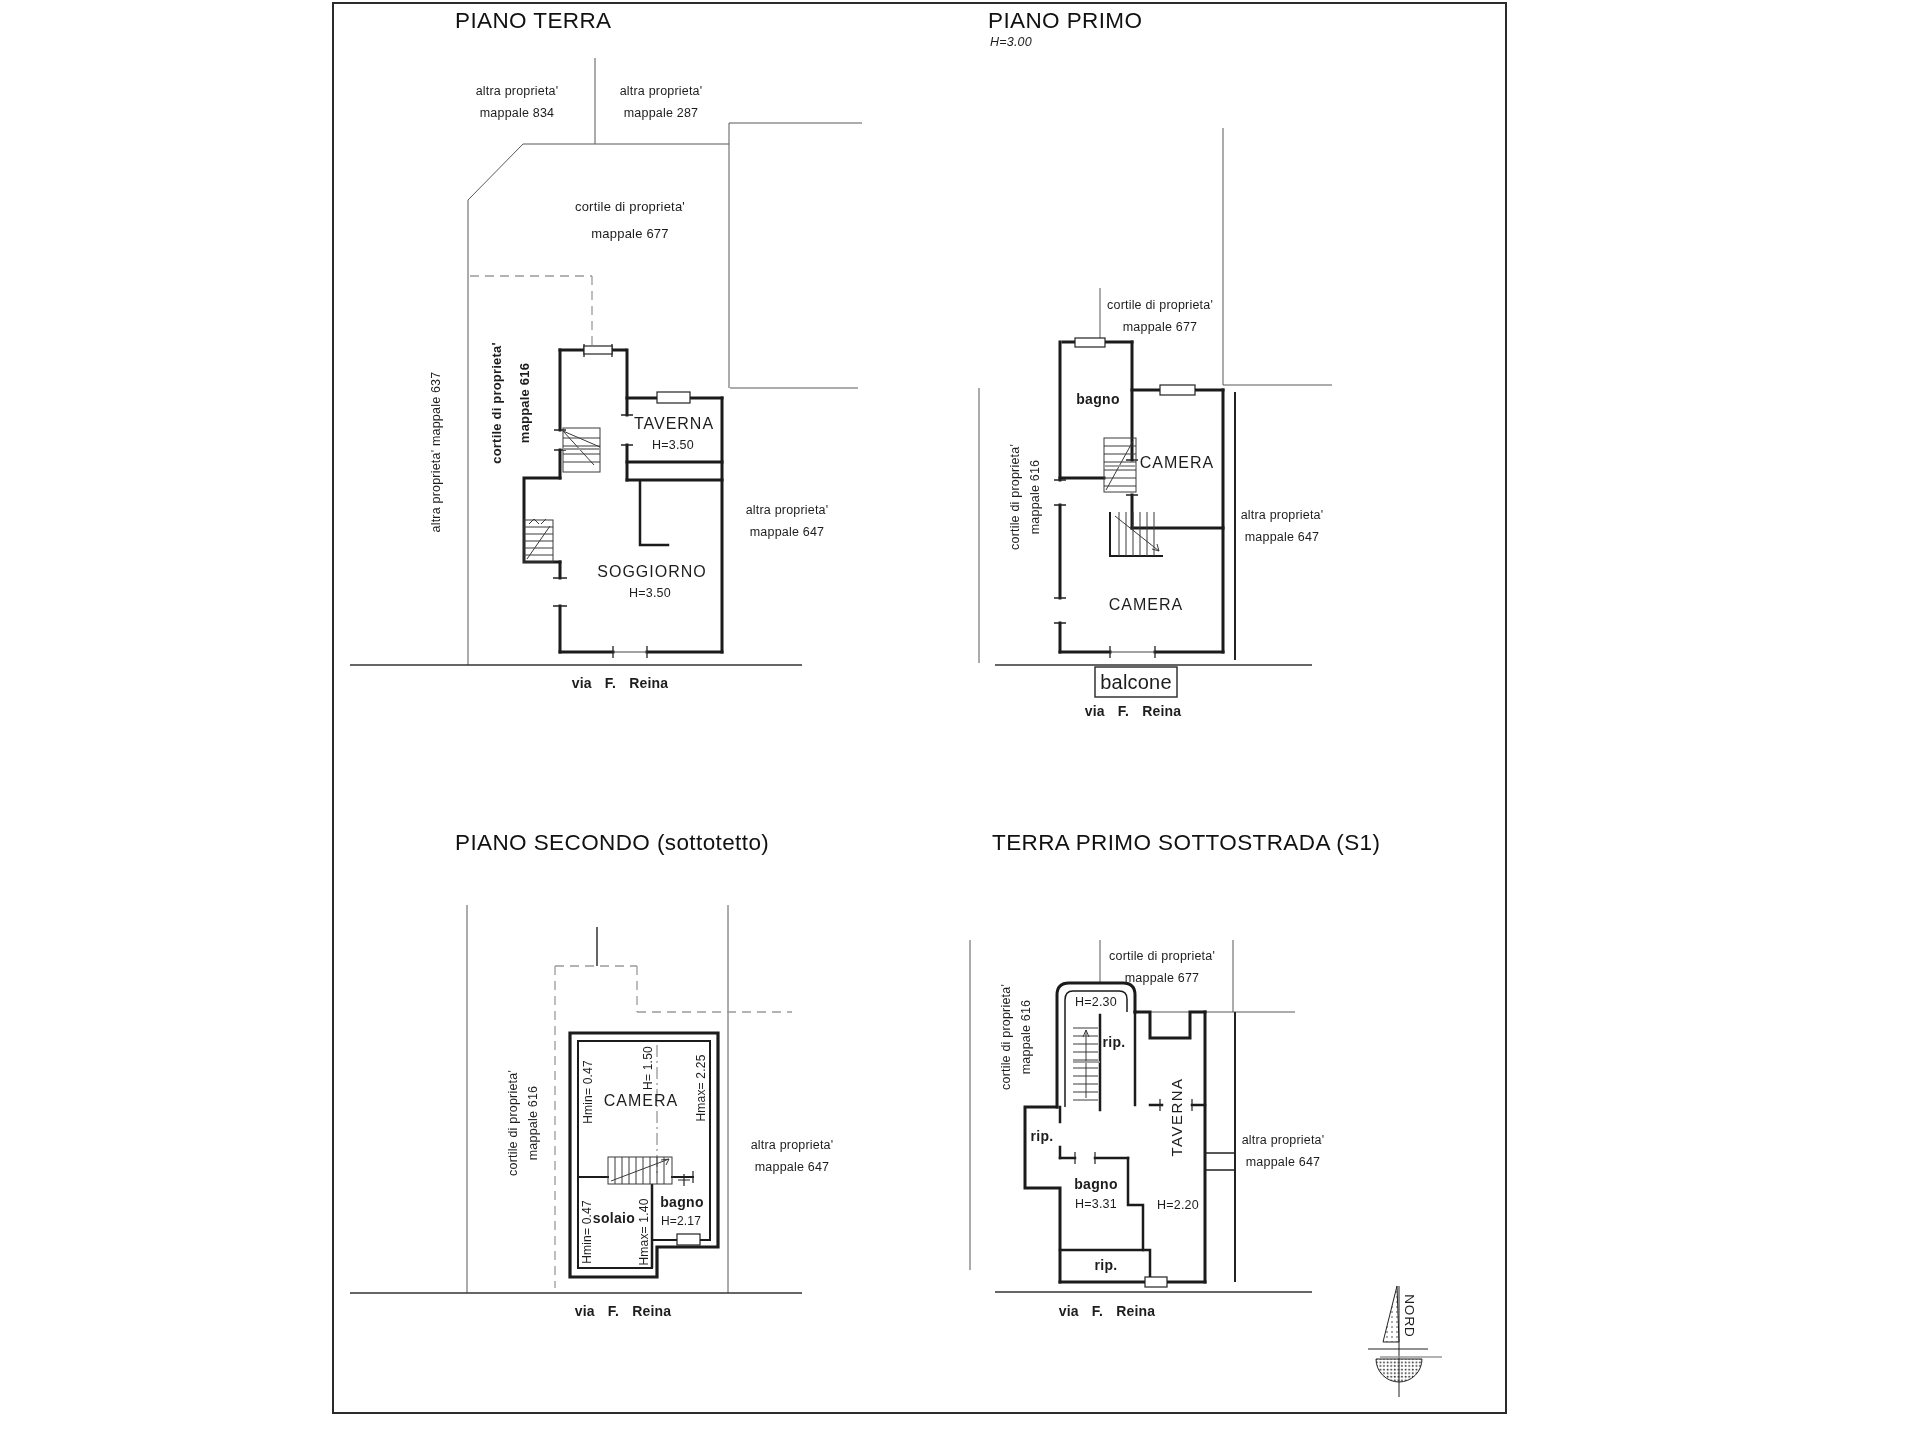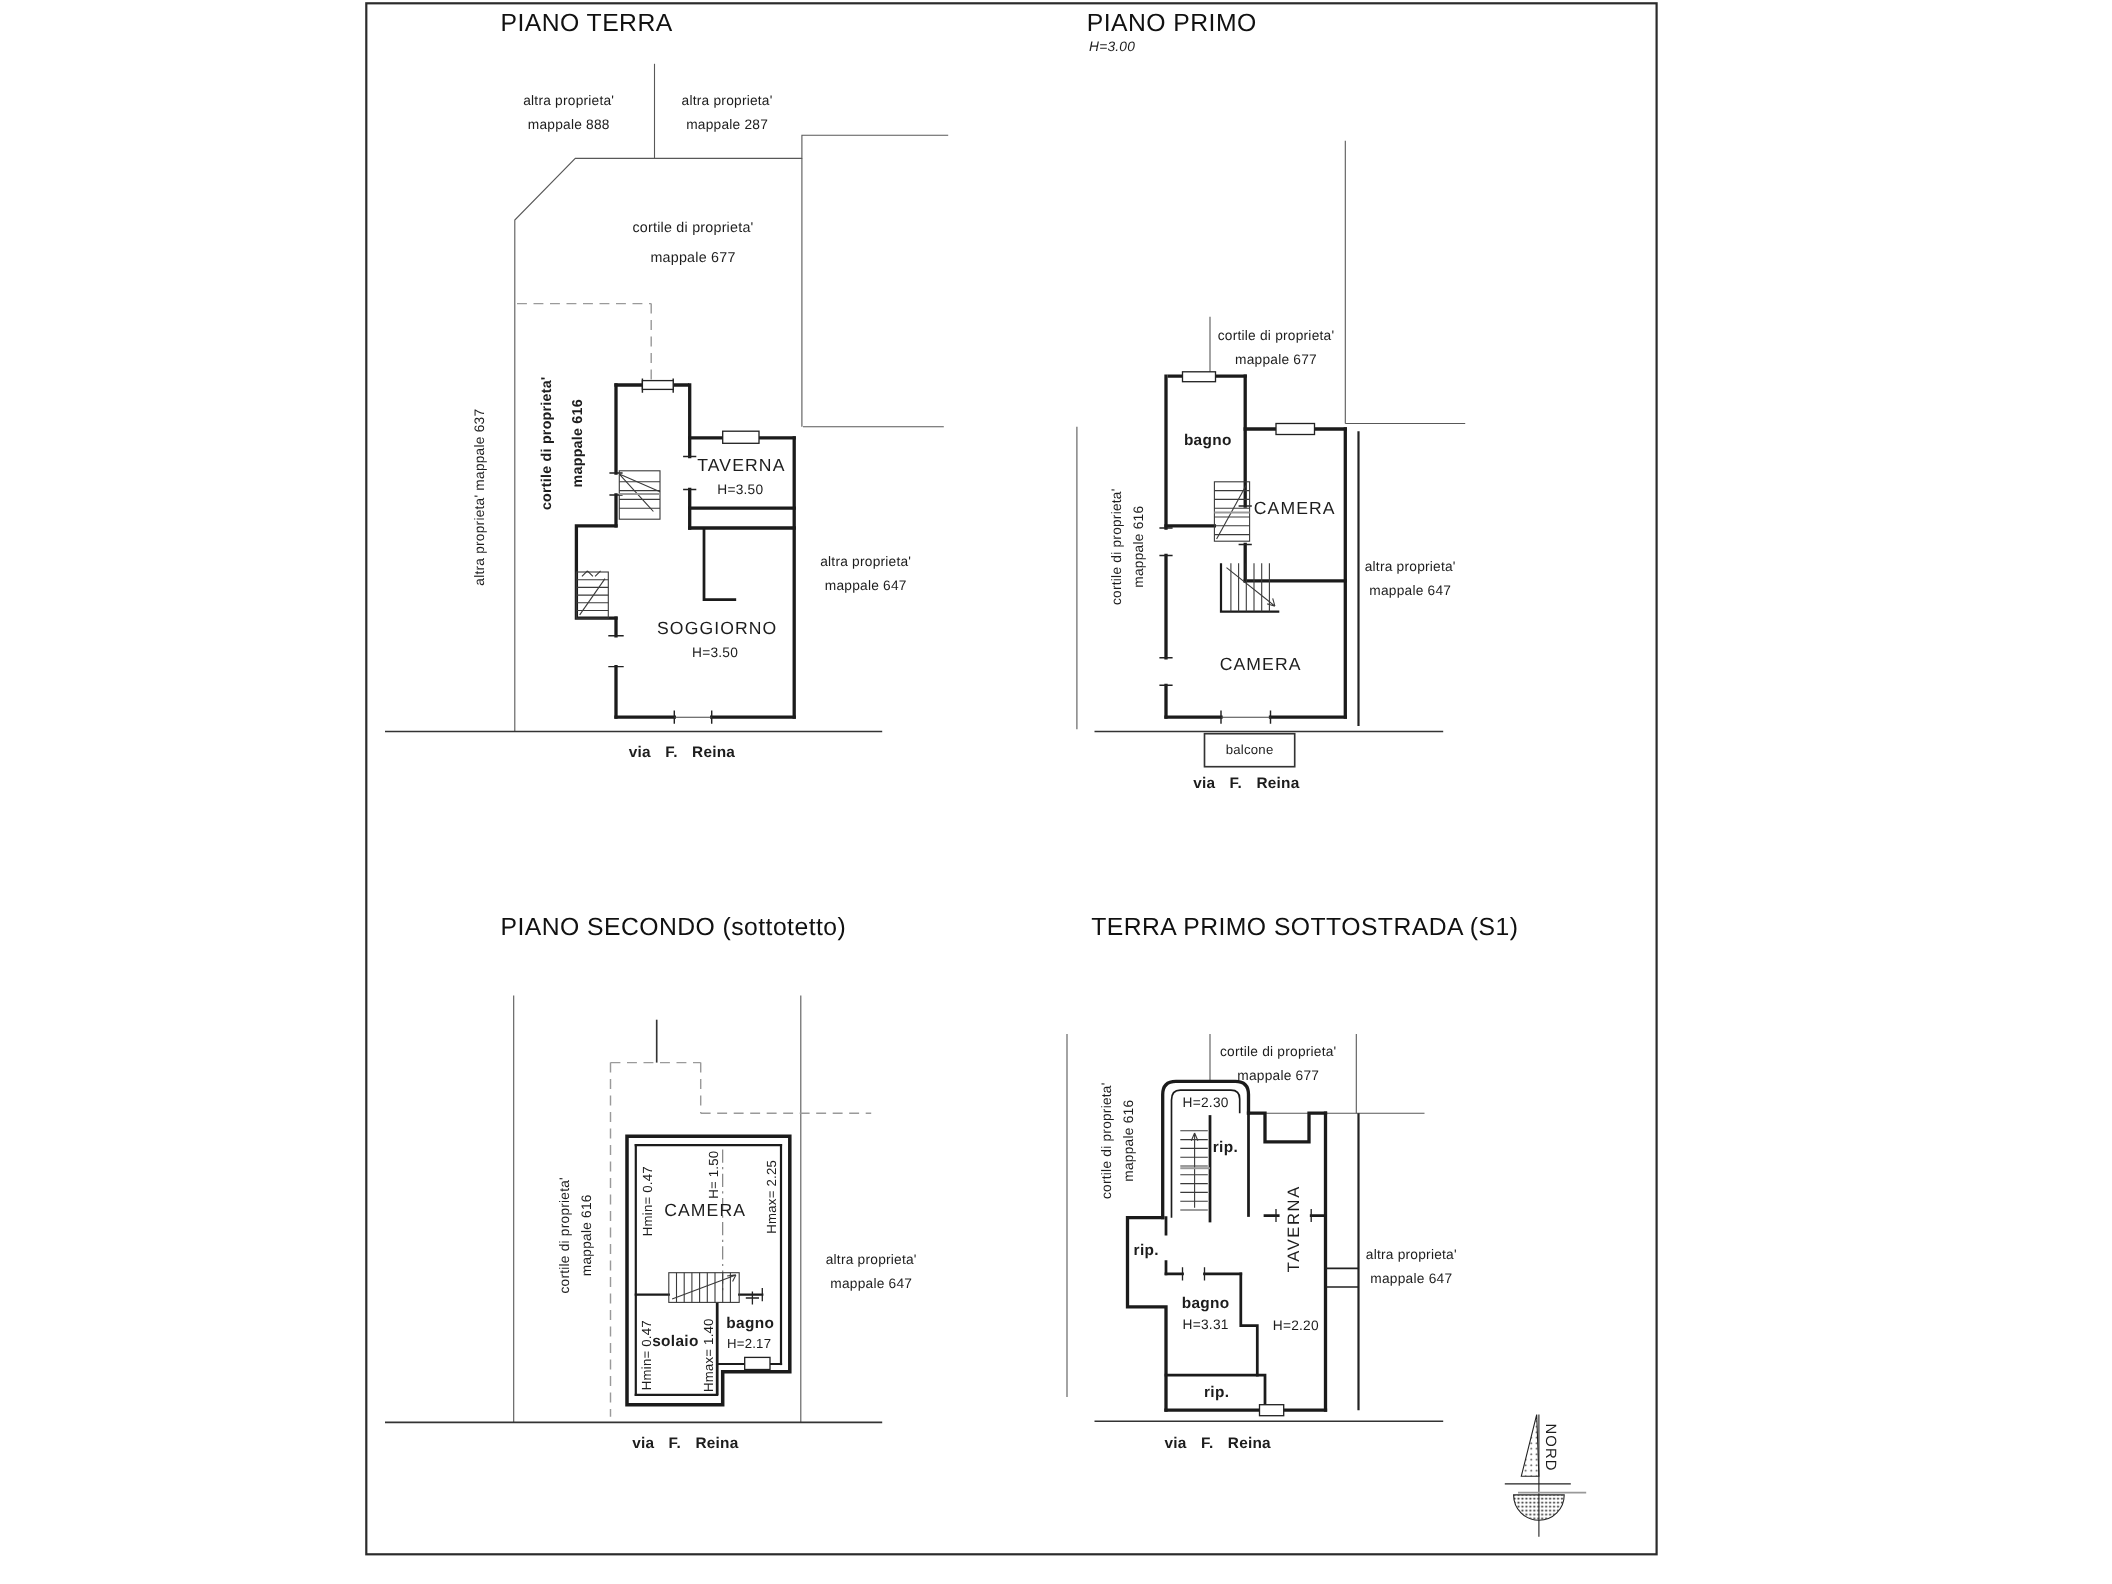--- a/index.html
+++ b/index.html
@@ -4,21 +4,21 @@
 <style>
   html,body{margin:0;padding:0;background:#ffffff;}
   .page{position:relative;width:1920px;height:1440px;background:#fff;overflow:hidden;
         font-family:"Liberation Sans",sans-serif;color:#1d1d1d;}
   .frame{position:absolute;left:332px;top:2px;width:1171px;height:1408px;border:2px solid #2b2b2b;}
   svg.draw{position:absolute;left:0;top:0;}
   .lb{position:absolute;transform:translate(-50%,-50%);font-size:12.5px;line-height:1.1;
       white-space:nowrap;color:#1d1d1d;letter-spacing:.2px;text-align:center;}
   .lb13{font-size:13px;}
   .sm12{font-size:12px;}
-  .f14{font-size:12px;}
+  .f14{font-size:20px;}
   .room{font-size:16px;letter-spacing:1px;}
   .rm14{font-size:14px;font-weight:700;letter-spacing:.3px;}
   .b{font-weight:700;}
   .vrt{transform:translate(-50%,-50%) rotate(-90deg);}
   .vrt90{transform:translate(-50%,-50%) rotate(90deg);}
   .ttl{transform:none;font-size:22.5px;letter-spacing:.4px;color:#111;}
   .sub{transform:none;font-size:12.5px;font-style:italic;}
   .street{font-size:14px;word-spacing:9px;font-weight:bold;}
   .main-title{font-family:"Liberation Serif",serif;font-size:47px;letter-spacing:4px;color:#141414;}
 </style>
@@ -248,21 +248,21 @@
       <path d="M1397,1286 L1383,1342 L1399,1342 Z" fill="url(#dots)" stroke="#222" stroke-width="1"></path>
       <path d="M1399,1286 V1397" stroke="#222" stroke-width="1" fill="none"></path>
       <path d="M1368,1349 H1428" stroke="#222" stroke-width="1" fill="none"></path>
       <path d="M1380,1357 H1442" stroke="#999" stroke-width="1.6" fill="none"></path>
       <path d="M1376,1359 A23,23 0 0 0 1422,1359 Z" fill="url(#dense)" stroke="#222" stroke-width="1"></path>
     </g>
   </svg>
 
   <div class="lb ttl" style="left:455px;top:9px">PIANO TERRA</div>
   <div class="lb" style="left:517px;top:92px">altra proprieta'</div>
-  <div class="lb" style="left:517px;top:114px">mappale 888</div>
+  <div class="lb" style="left:517px;top:114px">mappale 834</div>
   <div class="lb" style="left:661px;top:92px">altra proprieta'</div>
   <div class="lb" style="left:661px;top:114px">mappale 287</div>
   <div class="lb lb13" style="left:630px;top:207px">cortile di proprieta'</div>
   <div class="lb lb13" style="left:630px;top:234px">mappale 677</div>
   <div class="lb lb13 b vrt" style="left:497px;top:403px">cortile di proprieta'</div>
   <div class="lb lb13 b vrt" style="left:525px;top:403px">mappale 616</div>
   <div class="lb vrt" style="left:437px;top:452px">altra proprieta' mappale 637</div>
   <div class="lb room" style="left:674px;top:424px">TAVERNA</div>
   <div class="lb" style="left:673px;top:446px">H=3.50</div>
   <div class="lb room" style="left:652px;top:572px">SOGGIORNO</div>

